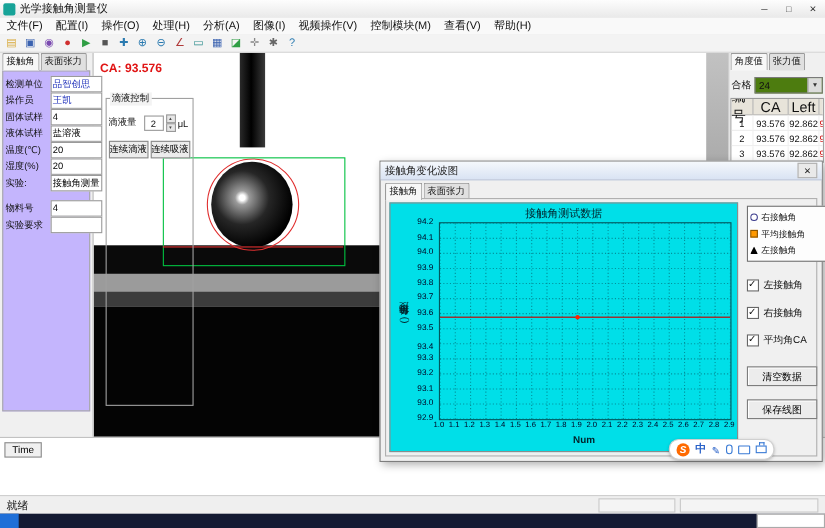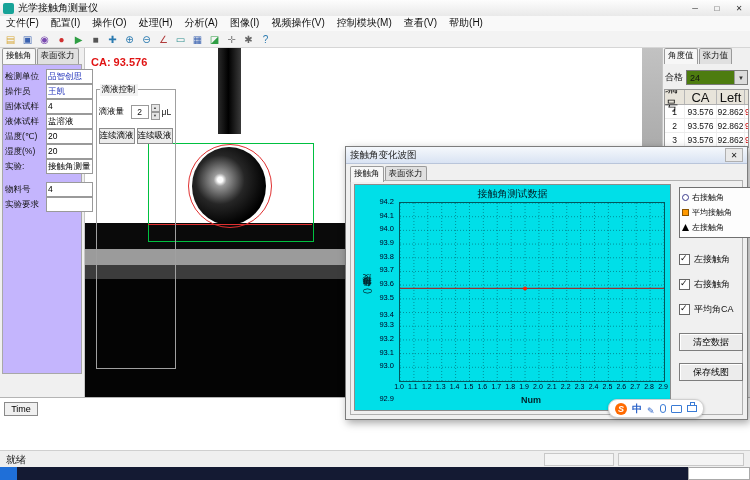--- a/index.html
+++ b/index.html
@@ -335,21 +335,21 @@
   </div>
   <div class="cw-tabs">
     <span class="tab active">接触角</span>
     <span class="tab">表面张力</span>
   </div>
   <div class="cw-body">
     <div class="chart-panel">
       <div class="chart-title">接触角测试数据</div>
       <div class="ylabel">接触角(度)</div>
       <div id="y-ticks">
-          <div class="ytick" style="top: 174px; margin-top: 19px;">92.9</div>
+          <div class="ytick" style="top: 174px;">92.9</div>
           <div class="ytick" style="top: 160.308px;">93.0</div>
           <div class="ytick" style="top: 146.615px;">93.1</div>
           <div class="ytick" style="top: 132.923px;">93.2</div>
           <div class="ytick" style="top: 119.231px;">93.3</div>
           <div class="ytick" style="top: 109px;">93.4</div>
           <div class="ytick" style="top: 91.8462px;">93.5</div>
           <div class="ytick" style="top: 78.1538px;">93.6</div>
           <div class="ytick" style="top: 64.4615px;">93.7</div>
           <div class="ytick" style="top: 50.7692px;">93.8</div>
           <div class="ytick" style="top: 37.0769px;">93.9</div>

